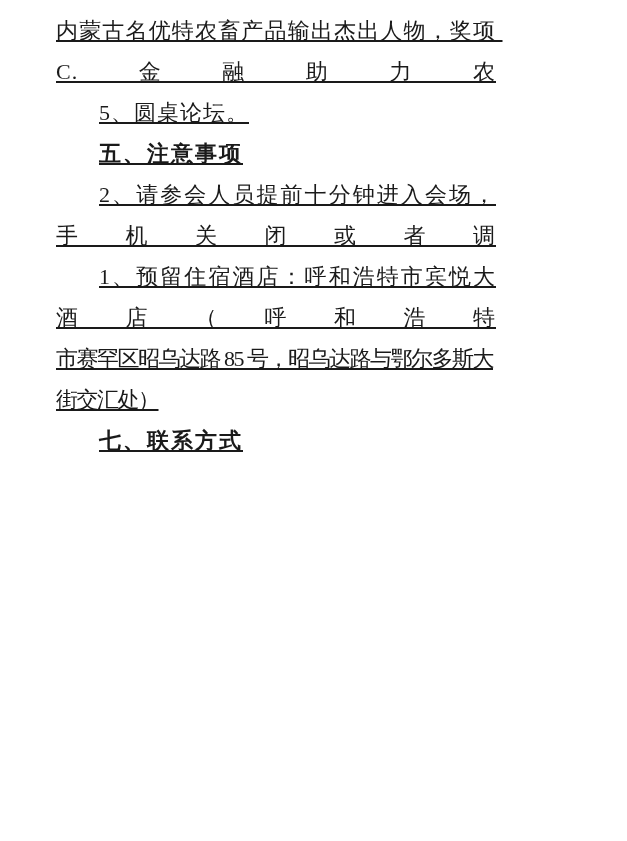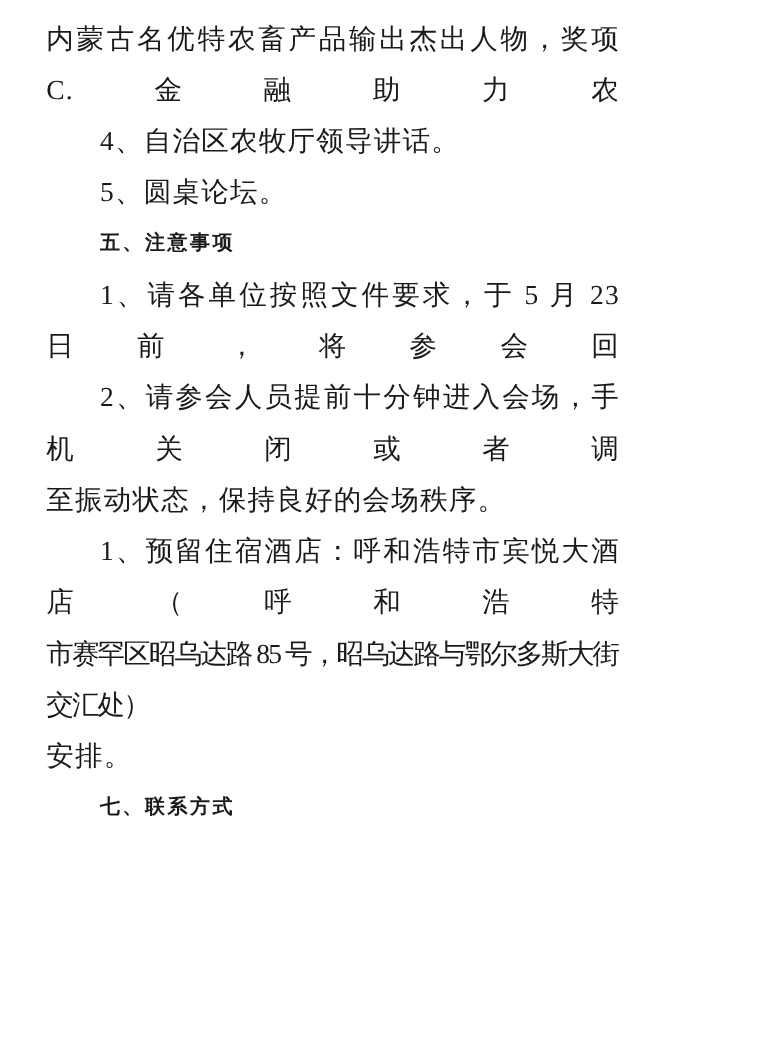--- a/index.html
+++ b/index.html
@@ -10,60 +10,57 @@
   body {
     width: 627px;
     height: 841px;
     color: var(--text, #1a1a1a);
     font-family: "Liberation Serif", "DejaVu Serif", serif;
   }
   .page {
     box-sizing: border-box;
     width: 531px;
     height: 841px;
-    padding: 10px 35px 0 37px;
+    padding: 10px 35px 0 56px;
     overflow: hidden;
     background: var(--background, #ffffff);
+    text-decoration: underline;
   }
   .ln {
     margin: 0;
     font-size: 22px;
     line-height: 41px;
     letter-spacing: 1px;
     white-space: pre-wrap;
     font-weight: normal;
   }
   .indent { text-indent: 43px; }
   .full {
     text-align: justify;
     text-align-last: justify;
   }
   .heading {
     font-family: "Liberation Sans", "DejaVu Sans", sans-serif;
     font-weight: 700;
-    font-size: 16px;
+    font-size: 22px;
     letter-spacing: 2px;
     text-indent: 43px;
   }
   .tight { letter-spacing: -1.5px; }
 </style>
 </head>
 <body>
 
 <div class="page">
 
   <p class="ln full">内蒙古名优特农畜产品输出杰出人物，奖项 C.金融助力农</p>
 
-  <p class="ln indent">4、自治区农牧厅领导讲话。</p>
   <p class="ln indent">5、圆桌论坛。</p>
 
   <h2 class="ln heading">五、注意事项</h2>
-  <p class="ln indent full">1、请各单位按照文件要求，于 5 月 23 日前，将参会回</p>
   <p class="ln indent full">2、请参会人员提前十分钟进入会场，手机关闭或者调</p>
-  <p class="ln">至振动状态，保持良好的会场秩序。</p>
 
   <p class="ln indent full">1、预留住宿酒店：呼和浩特市宾悦大酒店（呼和浩特</p>
   <p class="ln tight">市赛罕区昭乌达路 85 号，昭乌达路与鄂尔多斯大街交汇处）</p>
-  <p class="ln">安排。</p>
 
   <h2 class="ln heading">七、联系方式</h2>
 
 </div>
 
 </body></html>

